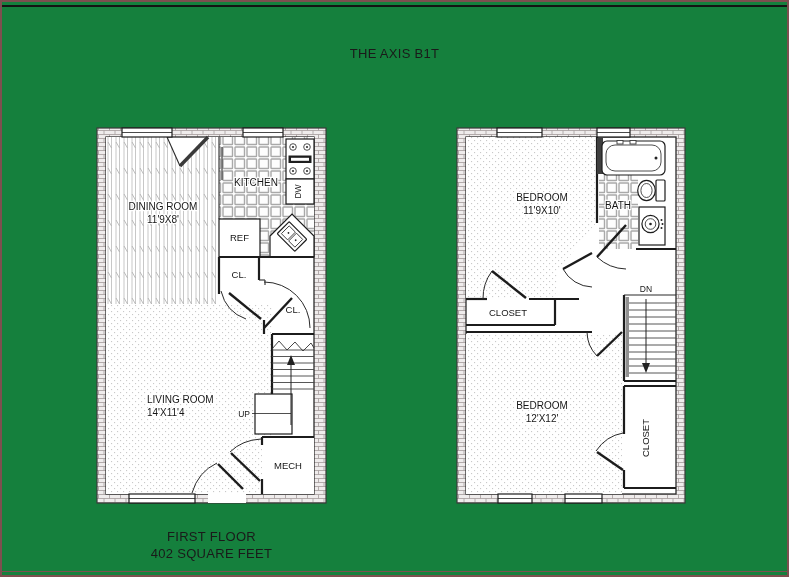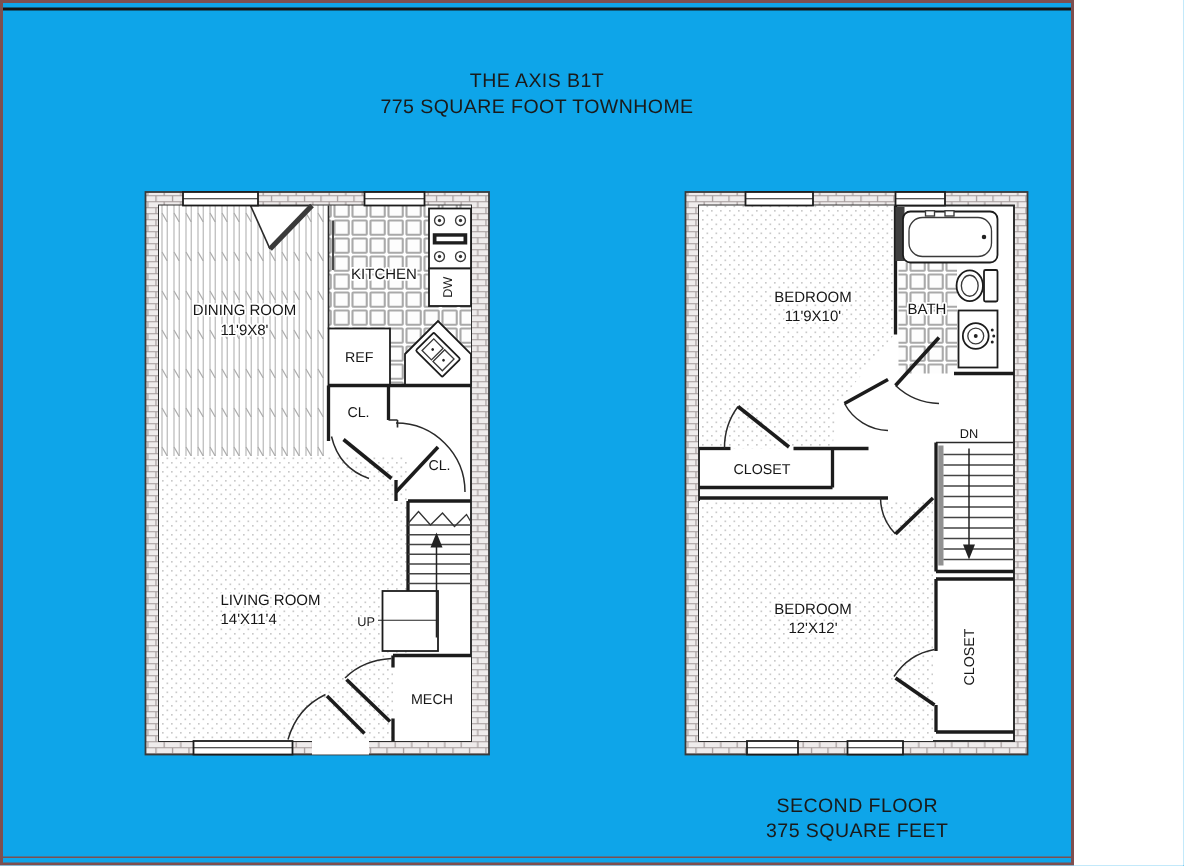--- a/index.html
+++ b/index.html
@@ -1,16 +1,16 @@
 <!DOCTYPE html>
 <html><head>
 <meta charset="utf-8">
 <style>
   html,body{margin:0;padding:0;background:#fff;}
-  .page{position:relative;width:716px;height:577px;background:#0ea5e9;border:2px solid #7d4f4f;
+  .page{position:relative;width:789px;height:577px;background:#15803d;border:2px solid #7d4f4f;
         box-sizing:border-box;font-family:"Liberation Sans",sans-serif;overflow:hidden;text-decoration:underline;}
   .frame-black{position:absolute;left:0;right:0;top:3px;height:2px;background:#141414;}
   .frame-bottom-line{position:absolute;left:0;right:0;bottom:3px;height:1px;background:#7d4f4f;}
   .header{position:absolute;top:43px;left:0;width:100%;text-align:center;font-size:13px;
           line-height:17px;color:#1a1a1a;letter-spacing:.3px;}
   .caption{position:absolute;top:526px;width:243px;text-align:center;font-size:13px;
            line-height:17px;color:#1a1a1a;letter-spacing:.3px;}
   .caption.ff{left:88px;} .caption.sf{left:448px;}
   svg.plan{position:absolute;top:120px;width:243px;height:390px;}
   svg.plan.ff{left:88px;} svg.plan.sf{left:448px;}
@@ -27,21 +27,20 @@
 </style>
 </head>
 <body>
 
 <div class="page">
   <div class="frame-black"></div>
   <div class="frame-bottom-line"></div>
 
   <div class="header">
     <div>THE AXIS B1T</div>
-    <div>775 SQUARE FOOT TOWNHOME</div>
   </div>
 
   <svg class="plan ff" viewBox="0 0 243 390">
     <defs>
       <pattern id="brickA" width="11" height="8" patternUnits="userSpaceOnUse">
         <rect width="11" height="8" fill="#efecec"></rect>
         <path d="M0,0.5 H11 M0,4.5 H11" stroke="#a39a9a" stroke-width="0.8"></path>
         <path d="M3,0.5 V4.5 M8.5,4.5 V8 M8.5,0 V0.5" stroke="#a39a9a" stroke-width="0.8"></path>
       </pattern>
       <pattern id="woodA" width="8" height="26" patternUnits="userSpaceOnUse">
@@ -296,17 +295,17 @@
       <line x1="115" y1="376.5" x2="152" y2="376.5" stroke="#1c1c1c" stroke-width="0.8"></line>
     </g>
 
     <text x="92" y="79" class="lbl">BEDROOM</text>
     <text x="92" y="92" class="lbl">11'9X10'</text>
     <text x="168" y="87" class="lbl">BATH</text>
     <text x="92" y="287" class="lbl">BEDROOM</text>
     <text x="92" y="300" class="lbl">12'X12'</text>
   </svg>
 
-  <div class="caption sf">
-    <div>SECOND FLOOR</div>
-    <div>375 SQUARE FEET</div>
+  <div class="caption ff">
+    <div>FIRST FLOOR</div>
+    <div>402 SQUARE FEET</div>
   </div>
 </div>
 
 </body></html>

